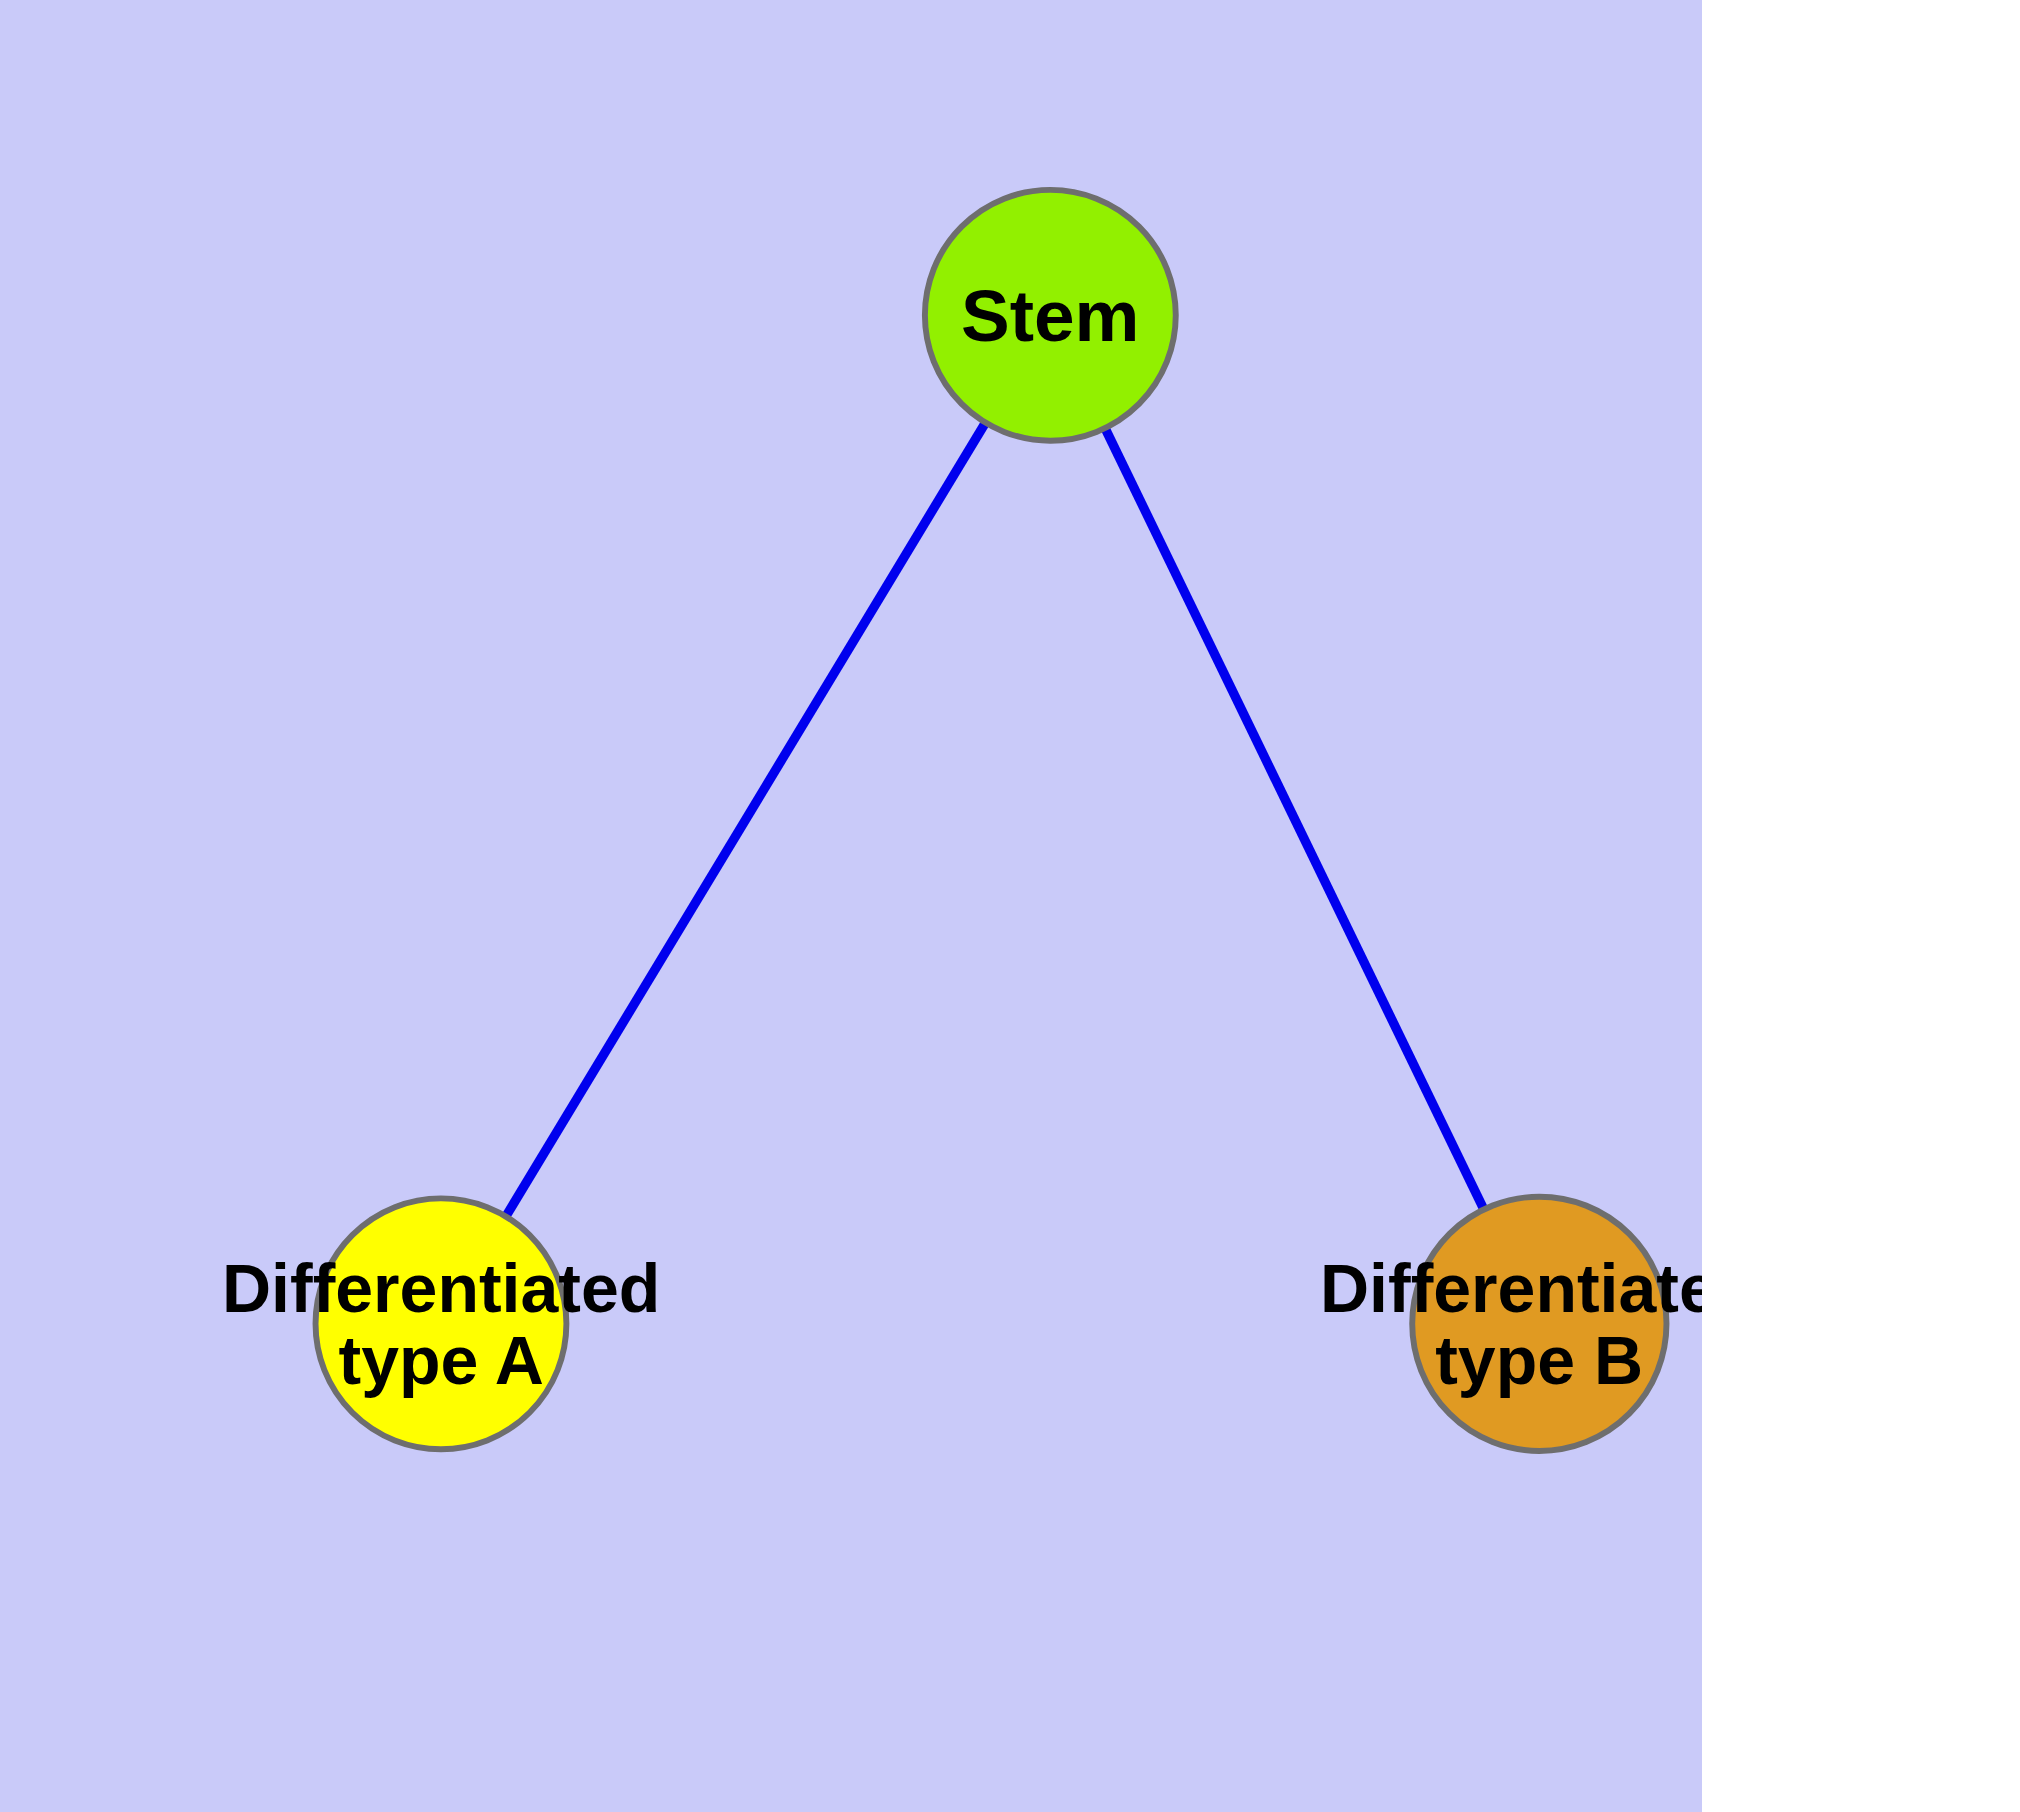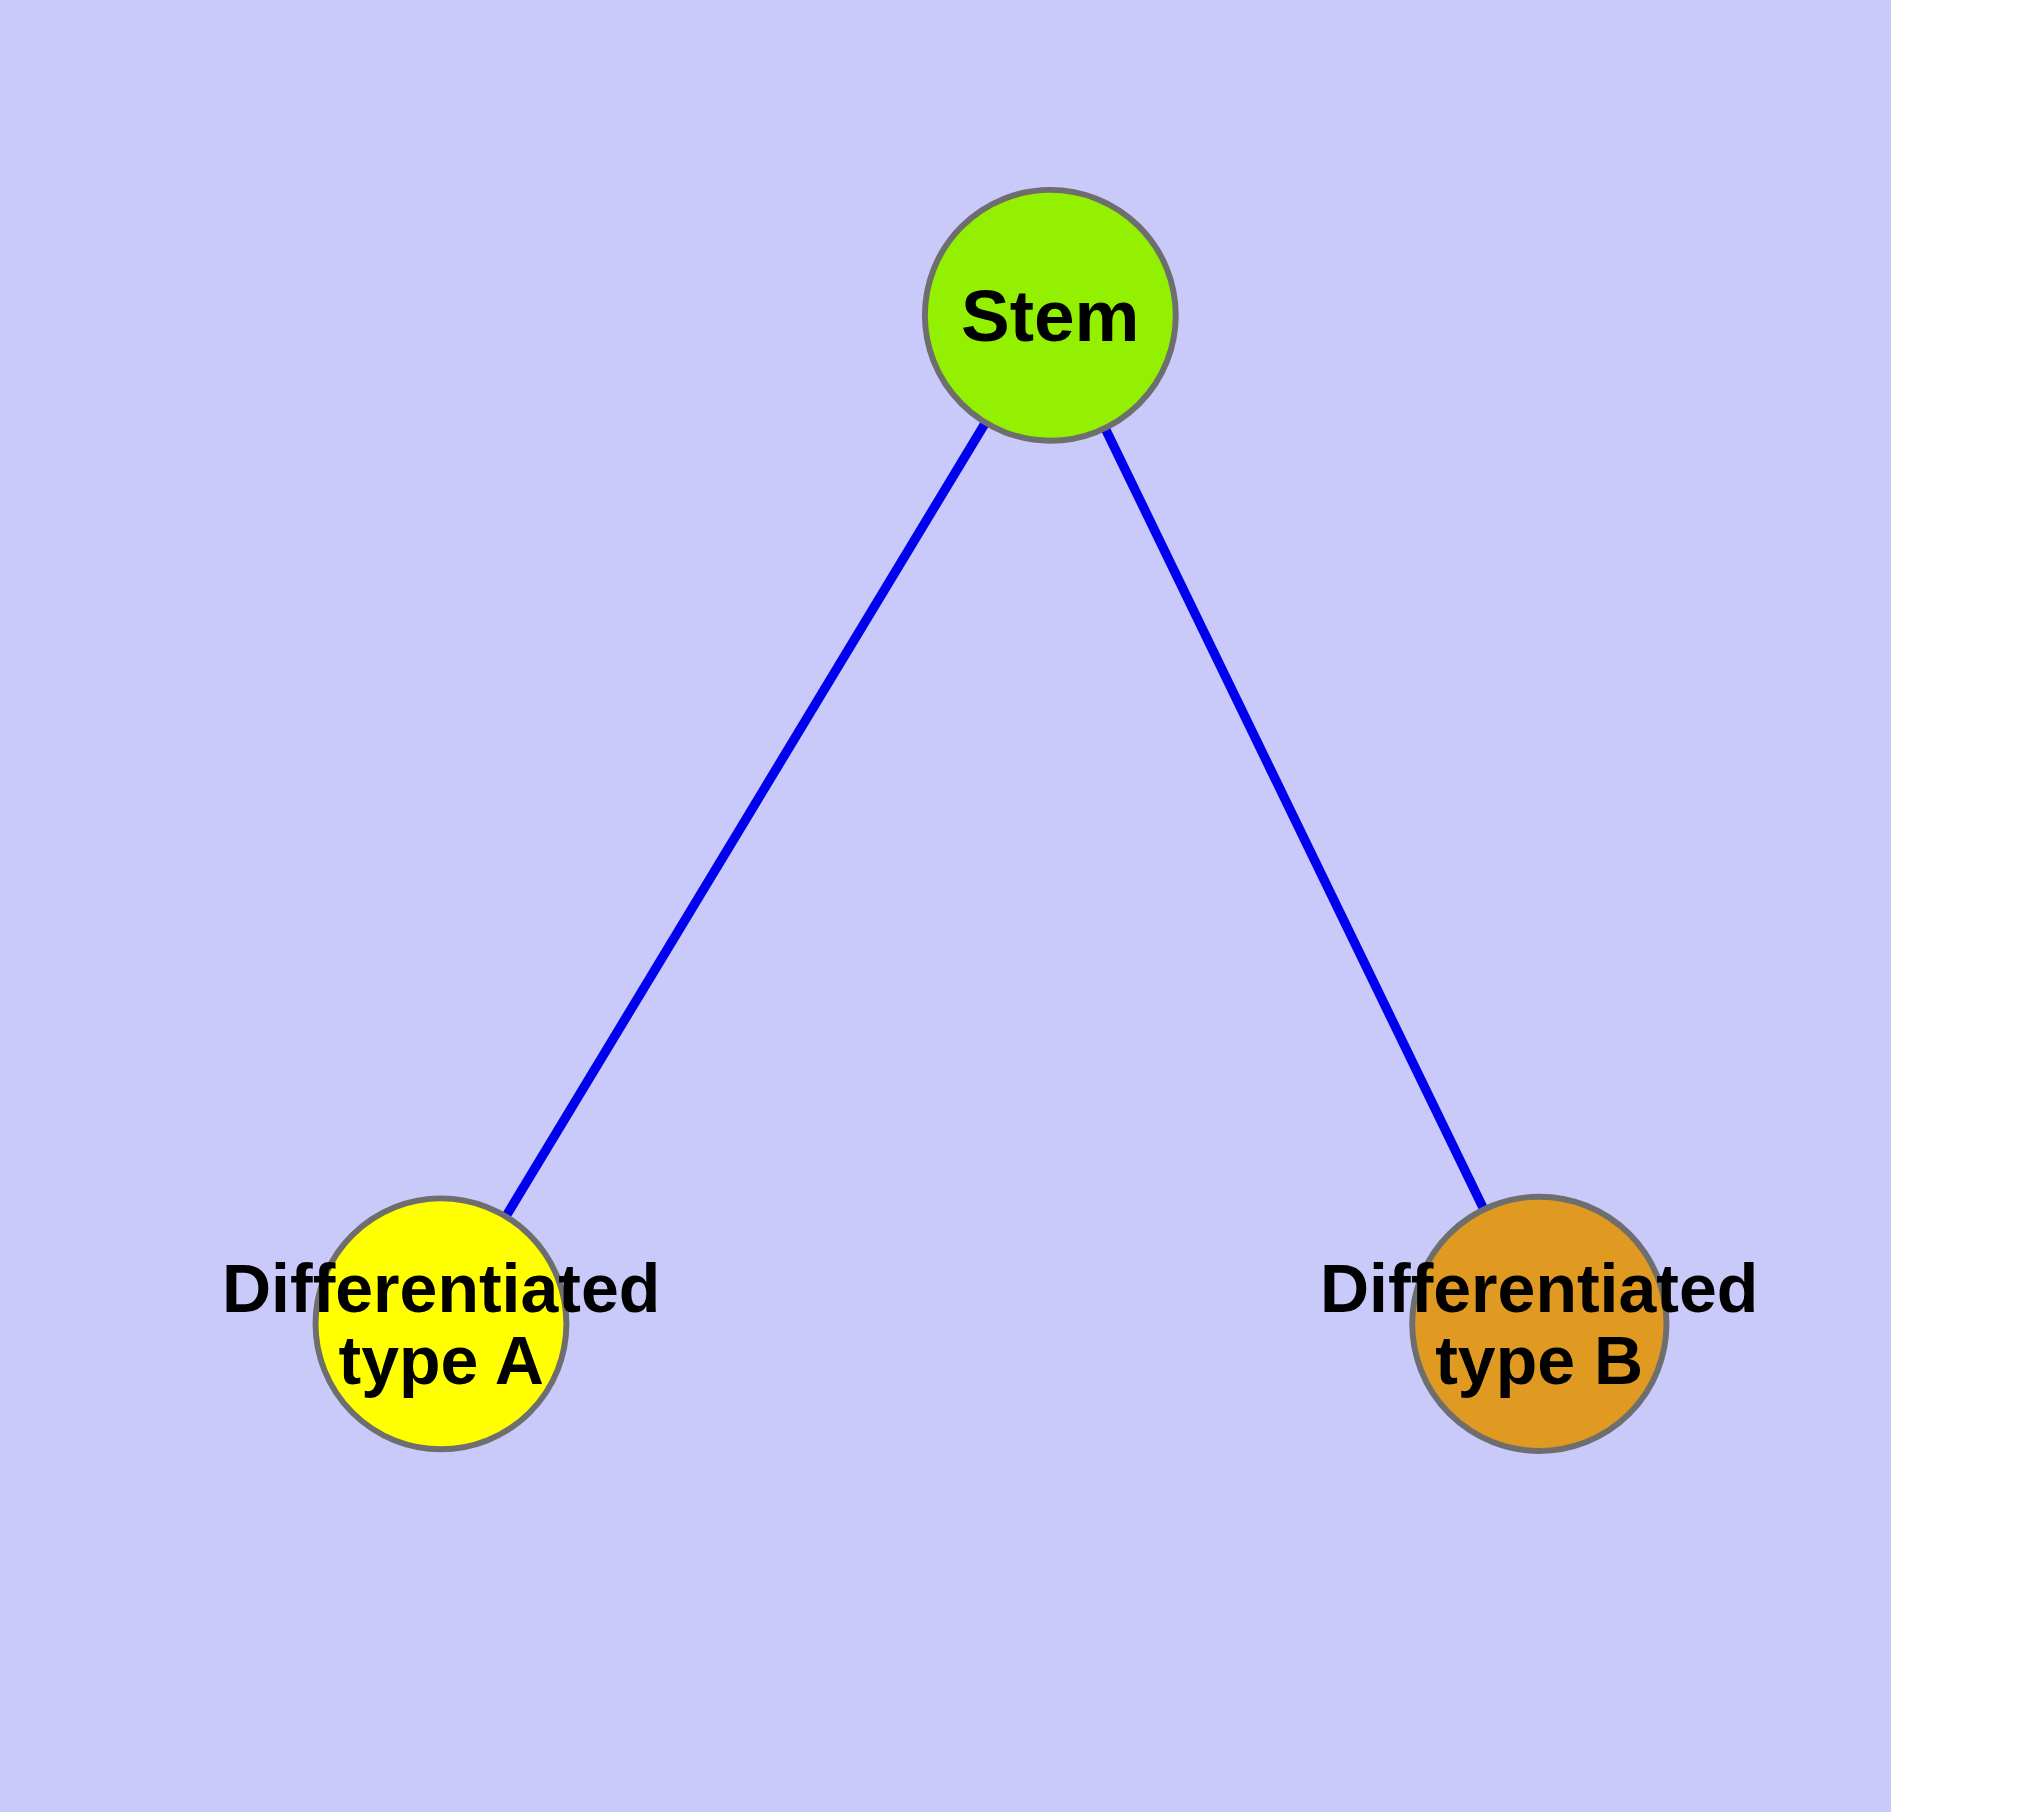--- a/index.html
+++ b/index.html
@@ -33,21 +33,21 @@
     text-align: center;
     line-height: 1.06;
     white-space: pre;
     user-select: none;
     pointer-events: none;
   }
 </style>
 </head>
 <body>
 
-<div id="canvas" style="width: 1891px; height: 1812px;">
+<div id="canvas" style="width: 1702px; height: 1812px;">
 
   <div id="bg-plate" style="background: rgb(201, 202, 249);"></div>
 
   <svg id="graph-svg" viewBox="0 0 2384 2138" xmlns="http://www.w3.org/2000/svg" style="width: 2021px; height: 1812px;">
     <g id="edge-layer">
         <line x1="1164.532186396253" y1="495.2499279394419" x2="594.4678136037468" y2="1438.750072060558" stroke="#0000ee" stroke-width="11" stroke-linecap="butt"></line>
         <line x1="1301.82605642829" y1="501.57193613460174" x2="1752.3013594546503" y2="1430.6284536413066" stroke="#0000ee" stroke-width="11" stroke-linecap="butt"></line>
       </g>
     <g id="node-layer">
         <circle cx="1239" cy="372" r="148" fill="#92f000" stroke="#6e6e6e" stroke-width="7"></circle>

